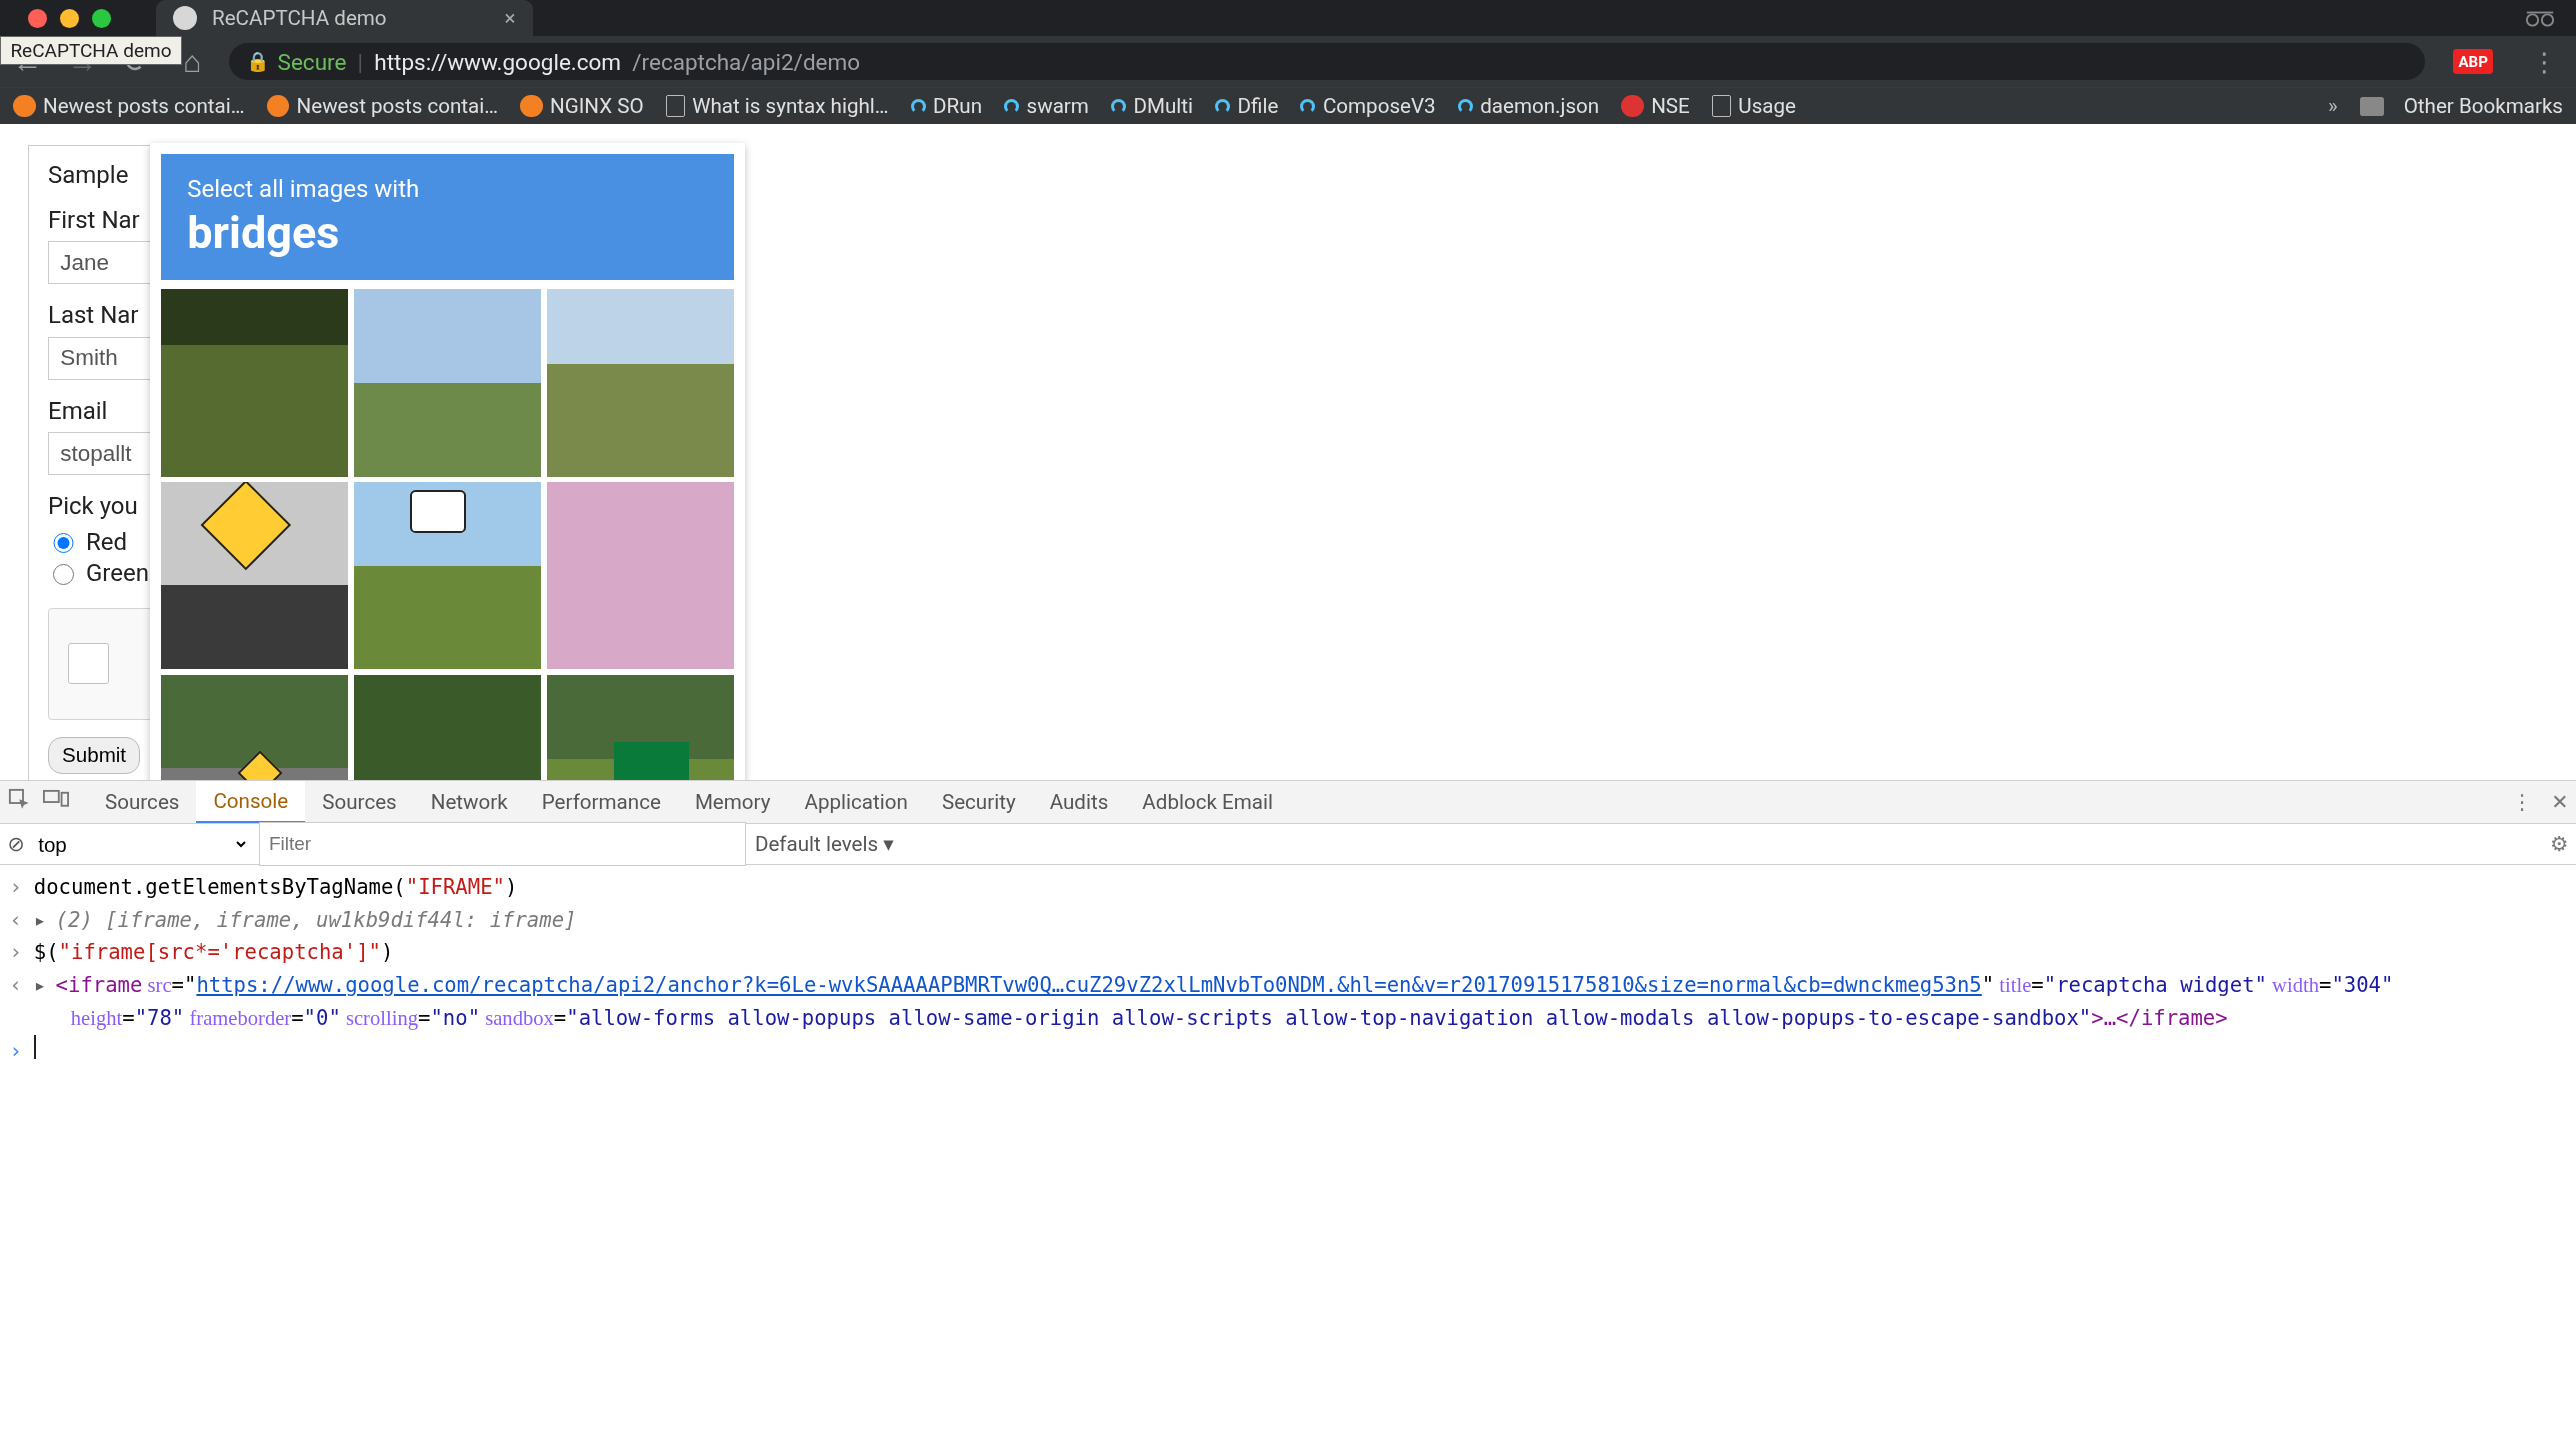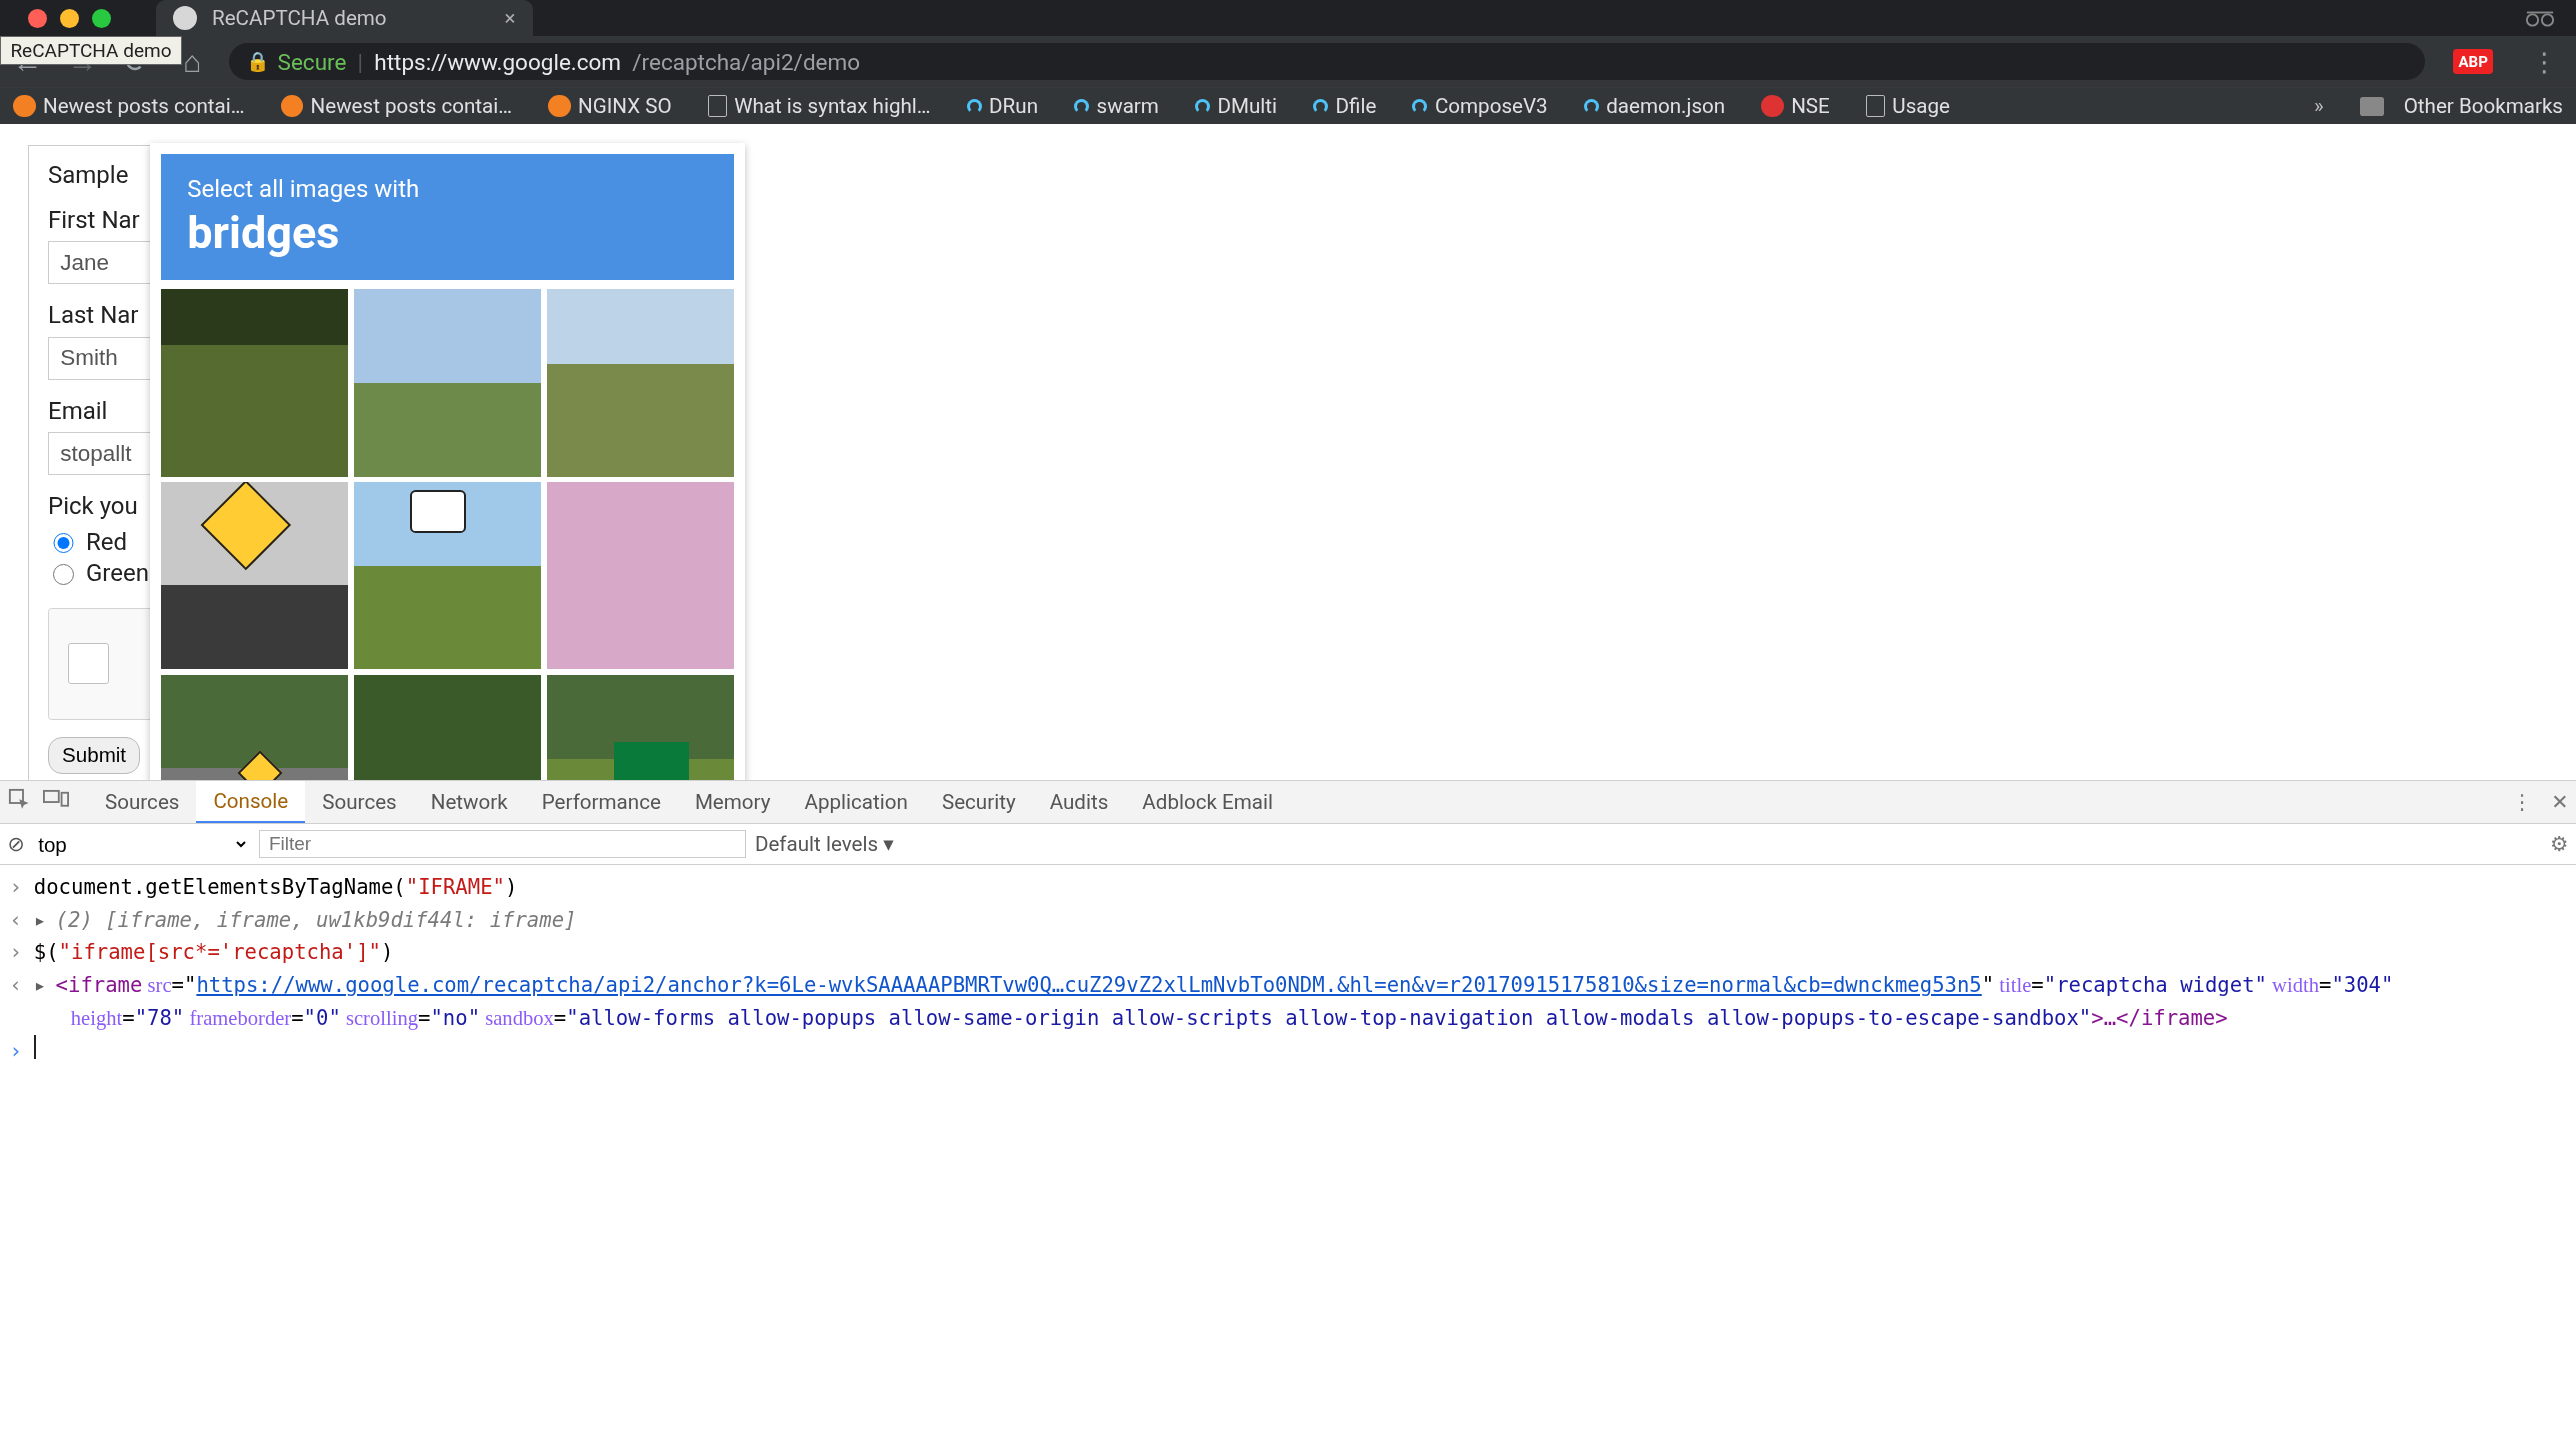--- a/index.html
+++ b/index.html
@@ -59,21 +59,21 @@
     display:flex; align-items:center; padding: 0 17px; color: var(--chrome-url);
     font-size: 22.5px; gap: 11.2px;
   }
   .secure { color: #6bbf59; display:flex; align-items:center; gap:7.5px;}
   .secure-lock { font-size:19px; }
   .url-sep { color:#555; }
   .url-host { color:#e8eaed; }
   .abp { margin:0 9.4px; background:#e22; color:#fff; font-size:15px; font-weight:bold; padding:3.7px 5.6px; border-radius:3.7px;}
   .kebab { color:#9aa0a6; font-size: 26px; margin: 0 9.4px;}
 
-  .bookmarks { height: 37px; background: var(--chrome-tab); display:flex; align-items:center; padding: 0 13px; gap: 36px; color: var(--bookmark-text); font-size: 20.6px; border-top: 0.9px solid #3a3a3a;}
+  .bookmarks { height: 37px; background: var(--chrome-tab); display:flex; align-items:center; padding: 0 13px; gap: 22px; color: var(--bookmark-text); font-size: 20.6px; border-top: 0.9px solid #3a3a3a;}
   .bm { display:flex; align-items:center; gap: 7.5px; white-space:nowrap; }
   .bm-icon { width:22.5px;height:22.5px;border-radius:50%; display:inline-block;}
   .bm-so { background: linear-gradient(#f48024,#f48024); }
   .bm-arc { border:3.7px solid #4fc3f7; border-bottom-color:transparent; border-radius:50%; width:15px;height:15px;}
   .bm-file{ width:19px;height:22.5px;border:1.9px solid #bbb; border-radius:1.9px;}
   .bm-nse{ background:#d33;}
   .bm-more { margin-left:auto; color:#bbb;}
   .bm-folder{width:24px;height:19px;background:#888;border-radius:2.8px;}
 
   
@@ -122,21 +122,21 @@
 
   
   .devtools{ position:absolute; left:0; right:0; bottom:0; height: 318px; border-top:0.9px solid var(--devtools-border); background:#fff;}
   .dt-tabs{ height:43px; display:flex; align-items:center; background:var(--devtools-bg); border-bottom:0.9px solid var(--devtools-border); padding:0 7.5px; gap:0; font-size:20.6px; color:#555;}
   .dt-left{display:flex;align-items:center;gap:13px;margin-right:19px;color:#777;}
   .dt-tab{padding:0 17px;height:100%;display:flex;align-items:center;}
   .dt-tab.active{color:#a16207;border-bottom:2.8px solid #4285f4;background:#fff;}
   .dt-right{margin-left:auto;display:flex;gap:19px;color:#777;}
   .dt-toolbar{height:41px;display:flex;align-items:center;border-bottom:0.9px solid var(--devtools-border);padding:0 7.5px;gap:9.4px;font-size:20.6px;color:#555;}
   .dt-toolbar select{border:none;background:transparent;font-size:20.6px;width:215px;}
-  .dt-toolbar input{border:0.9px solid #ccc;height:28px;width:487px;padding:0 9.4px;font-size:19px;}
+  .dt-toolbar input{border:0.9px solid #ccc;height:44px;width:487px;padding:0 9.4px;font-size:19px;}
   .console{font-family:Menlo,Consolas,monospace;font-size:20.6px;padding:5.6px 9.4px;line-height:1.6;}
   .c-row{display:flex;gap:9.4px;}
   .c-caret{color:#888;width:15px;}
   .c-ital{font-style:italic;color:#7a7a7a;}
   .c-red{color:var(--console-red);}
   .c-attr{color:#8b5cf6;font-family:Liberation Serif, serif;}
   .c-val{color:var(--console-blue);}
   .c-tag{color:var(--console-purple);}
   .c-link{color:#1155cc;text-decoration:underline;}
   .cursor{display:inline-block;width:1.9px;height:24px;background:#222;vertical-align:middle;}

